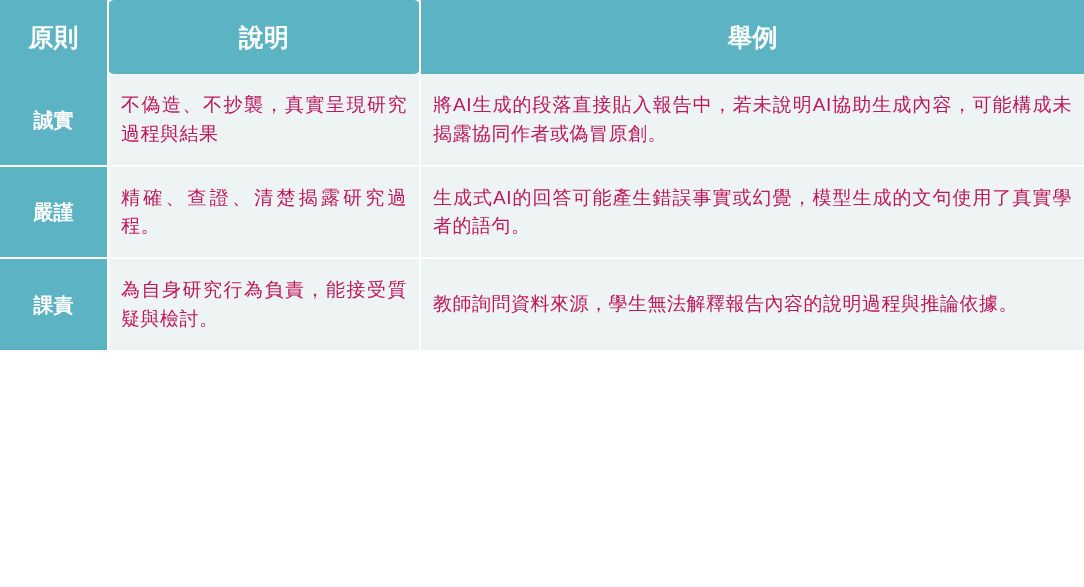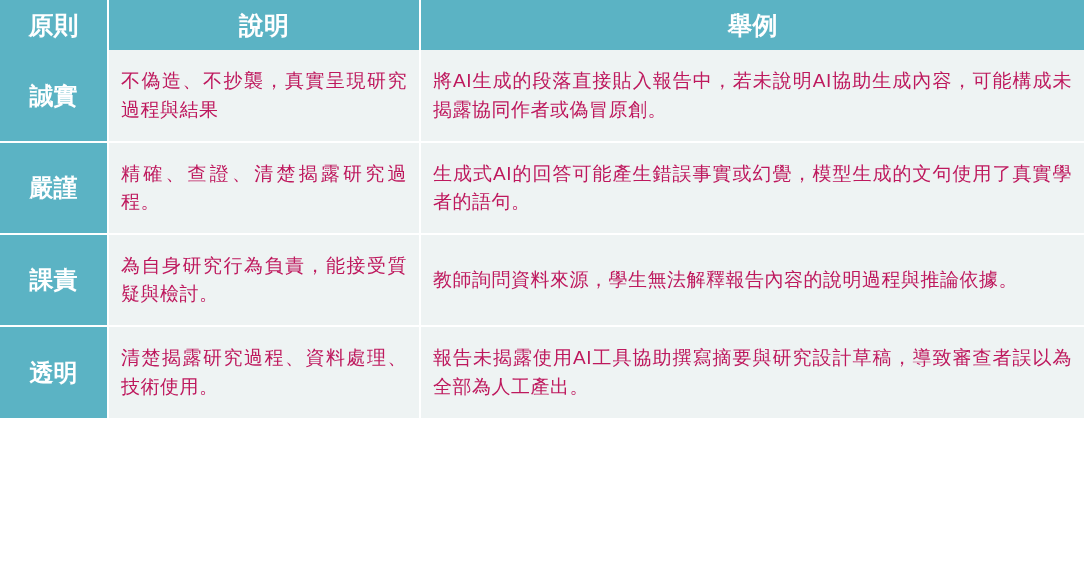--- a/index.html
+++ b/index.html
@@ -26,48 +26,49 @@
   table.principles col.c-principle { width: 108px; }
   table.principles col.c-desc { width: 312px; }
   table.principles col.c-example { width: 664px; }
 
   thead th {
     background: #5bb3c4;
     color: #ffffff;
     font-size: 25px;
     font-weight: bold;
     text-align: center;
-    padding: 6px 6px;
+    padding: 18px 6px;
     height: 38px;
     border: 0;
   }
   thead th.th-principle {
     border-right: 2px solid #ffffff;
   }
   thead th.th-desc {
     border-right: 2px solid #ffffff;
+    border-radius: 6px;
   }
 
   tbody td {
     vertical-align: middle;
     font-size: 19px;
     line-height: 1.5;
     color: #be185d;
     padding: 12px 12px;
     border-bottom: 2px solid #ffffff;
   }
   tbody tr:last-child td {
     border-bottom: 0;
   }
   td.principle {
     background: #5bb3c4;
     color: #ffffff;
     font-weight: bold;
     text-align: center;
-    font-size: 24px;
+    font-size: 20px;
     border-right: 2px solid #ffffff;
     border-bottom: 2px solid #ffffff;
   }
   tbody tr:last-child td.principle { border-bottom: 0; }
 
   td.desc {
     background: #eef3f3;
     text-align: justify;
     text-align-last: left;
     border-right: 2px solid #ffffff;
@@ -108,20 +109,15 @@
       <tr class="row-h">
         <td class="principle">嚴謹</td>
         <td class="desc">精確、查證、清楚揭露研究過程。</td>
         <td class="example">生成式AI的回答可能產生錯誤事實或幻覺，模型生成的文句使用了真實學者的語句。</td>
       </tr>
       <tr class="row-h">
         <td class="principle">課責</td>
         <td class="desc">為自身研究行為負責，能接受質疑與檢討。</td>
         <td class="example">教師詢問資料來源，學生無法解釋報告內容的說明過程與推論依據。</td>
       </tr>
-      <tr class="row-h">
-        <td class="principle">透明</td>
-        <td class="desc">清楚揭露研究過程、資料處理、技術使用。</td>
-        <td class="example">報告未揭露使用AI工具協助撰寫摘要與研究設計草稿，導致審查者誤以為全部為人工產出。</td>
-      </tr>
     </tbody>
   </table>
 </div>
 
 </body></html>

